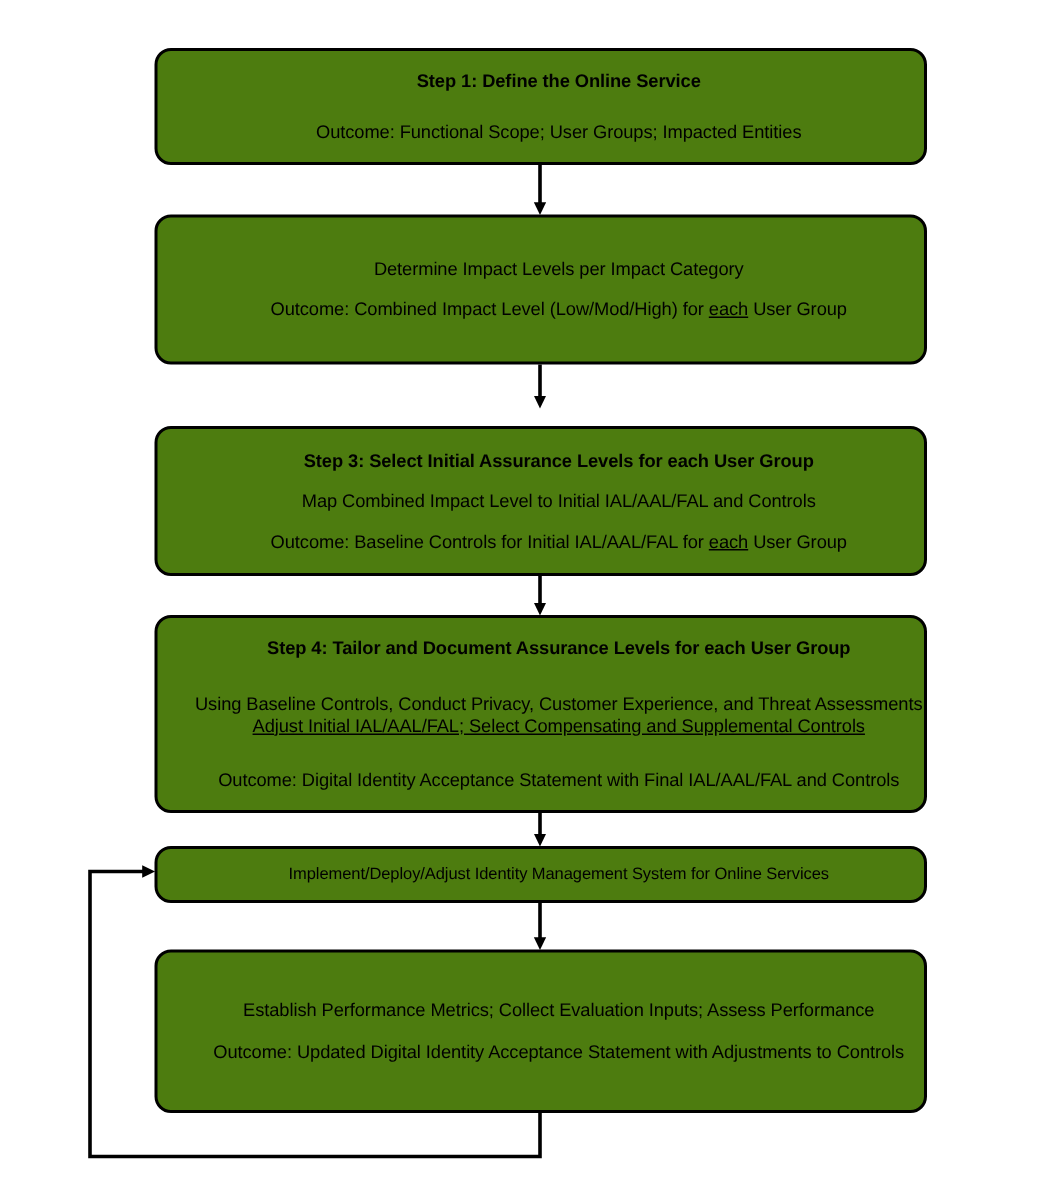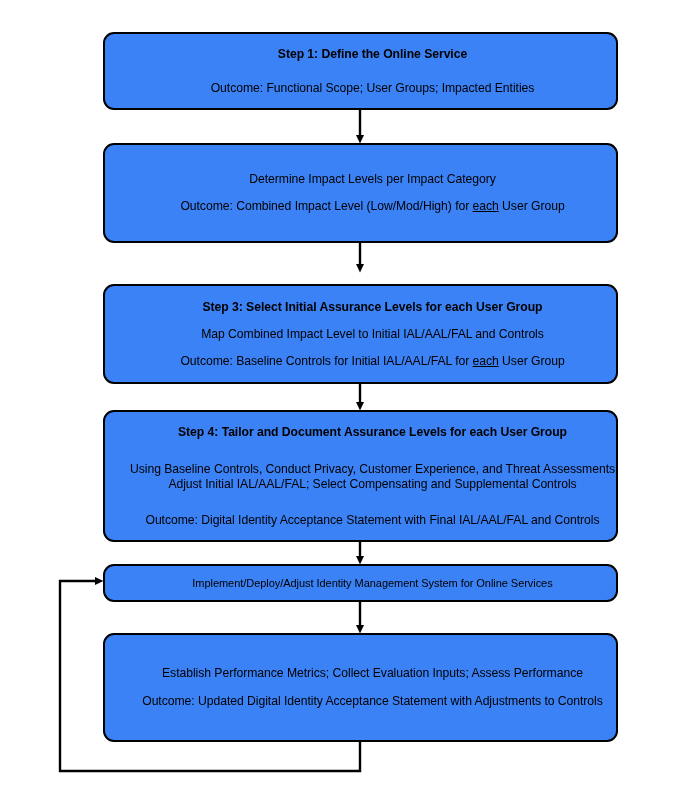--- a/index.html
+++ b/index.html
@@ -33,21 +33,21 @@
   }
 
   
   .node {
     position: absolute;
     left: 103px;
     width: 515px;
     box-sizing: border-box;
     border: 2.2px solid #000000;
     border-radius: 11px;
-    background: #3b82f6;
+    background: #4d7c0f;
     display: flex;
     flex-direction: column;
     align-items: center;
     justify-content: center;
     text-align: center;
     padding-left: 24px;
   }
 
   .node-title {
     font-size: 12.2px;
@@ -81,21 +81,21 @@
   #node-step2 { top: 143px; height: 100px; }
   #node-step2 .node-title   { margin-bottom: 12px; }
   #node-step2 .node-body    { margin-bottom: 12px; }
 
   #node-step3 { top: 284px; height: 100px; }
   #node-step3 .node-title   { margin-bottom: 12px; }
   #node-step3 .node-body    { margin-bottom: 12px; }
 
   #node-step4 { top: 410px; height: 132px; }
   #node-step4 .node-title   { margin-bottom: 22px; }
-  #node-step4 .node-body2   { margin-bottom: 21px; }
+  #node-step4 .node-body2   { margin-bottom: 21px; text-decoration: underline; }
 
   #node-implement { top: 564px; height: 38px; }
 
   #node-step5 { top: 633px; height: 109px; }
   #node-step5 .node-title   { margin-bottom: 13px; }
   #node-step5 .node-body    { margin-bottom: 13px; }
 </style>
 </head>
 <body>
 

